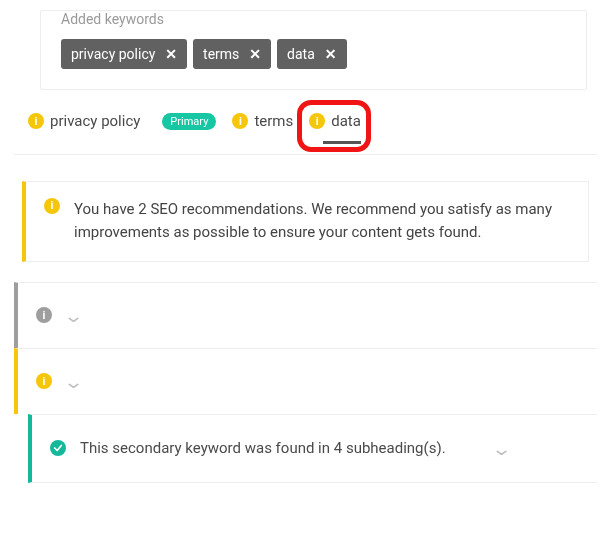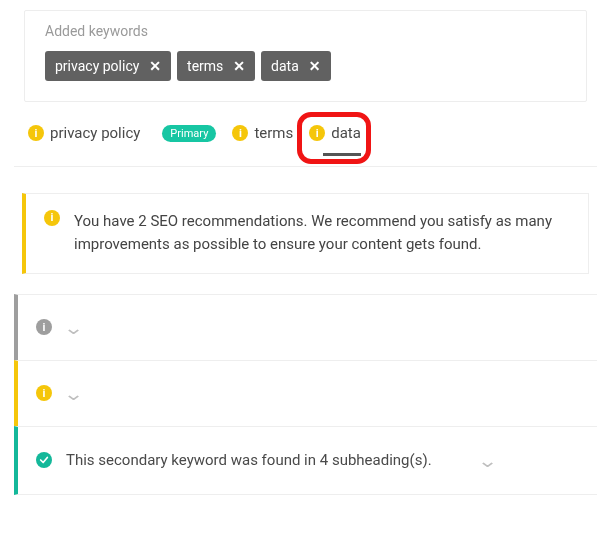--- a/index.html
+++ b/index.html
@@ -8,22 +8,22 @@
       background: #fff;
       width: 611px;
       height: 535px;
       padding: 10px 14px;
       color: #3a3a3a;
       font-size: 15px;
     }
     .added-box {
       border: 1px solid #ededed;
       border-radius: 2px;
-      padding: 12px 20px 20px 20px;
-      margin: 0 10px 18px 10px;
+      padding: 0 20px 20px 20px;
+      margin: 0 10px 18px 26px;
     }
     .added-title {
       color: #9a9a9a;
       font-size: 14px;
       margin-bottom: 12px;
     }
     .chips { display: flex; gap: 6px; flex-wrap: wrap; }
     .chip {
       background: #616161;
       color: #fff;
@@ -111,21 +111,21 @@
       border-top: 1px solid #eee;
       display: flex;
       align-items: center;
       gap: 14px;
       padding: 22px 18px;
       border-left: 4px solid transparent;
       position: relative;
     }
     .item.status-gray { border-left-color: #9e9e9e; }
     .item.status-yellow { border-left-color: #f5c60a; }
-    .item.status-green { border-left-color: #14b89a; }
+    .item.status-green { border-left-color: #14b89a; margin-left: 14px; }
     .item-text { flex: 1; color: #4a4a4a; line-height: 1.55; max-width: 400px; }
     .chev {
       color: #bfbfbf;
       font-size: 18px;
       transform: scaleX(1.4);
     }
     .check-svg { width: 10px; height: 10px; }
   </style>
 </head>
 <body>

